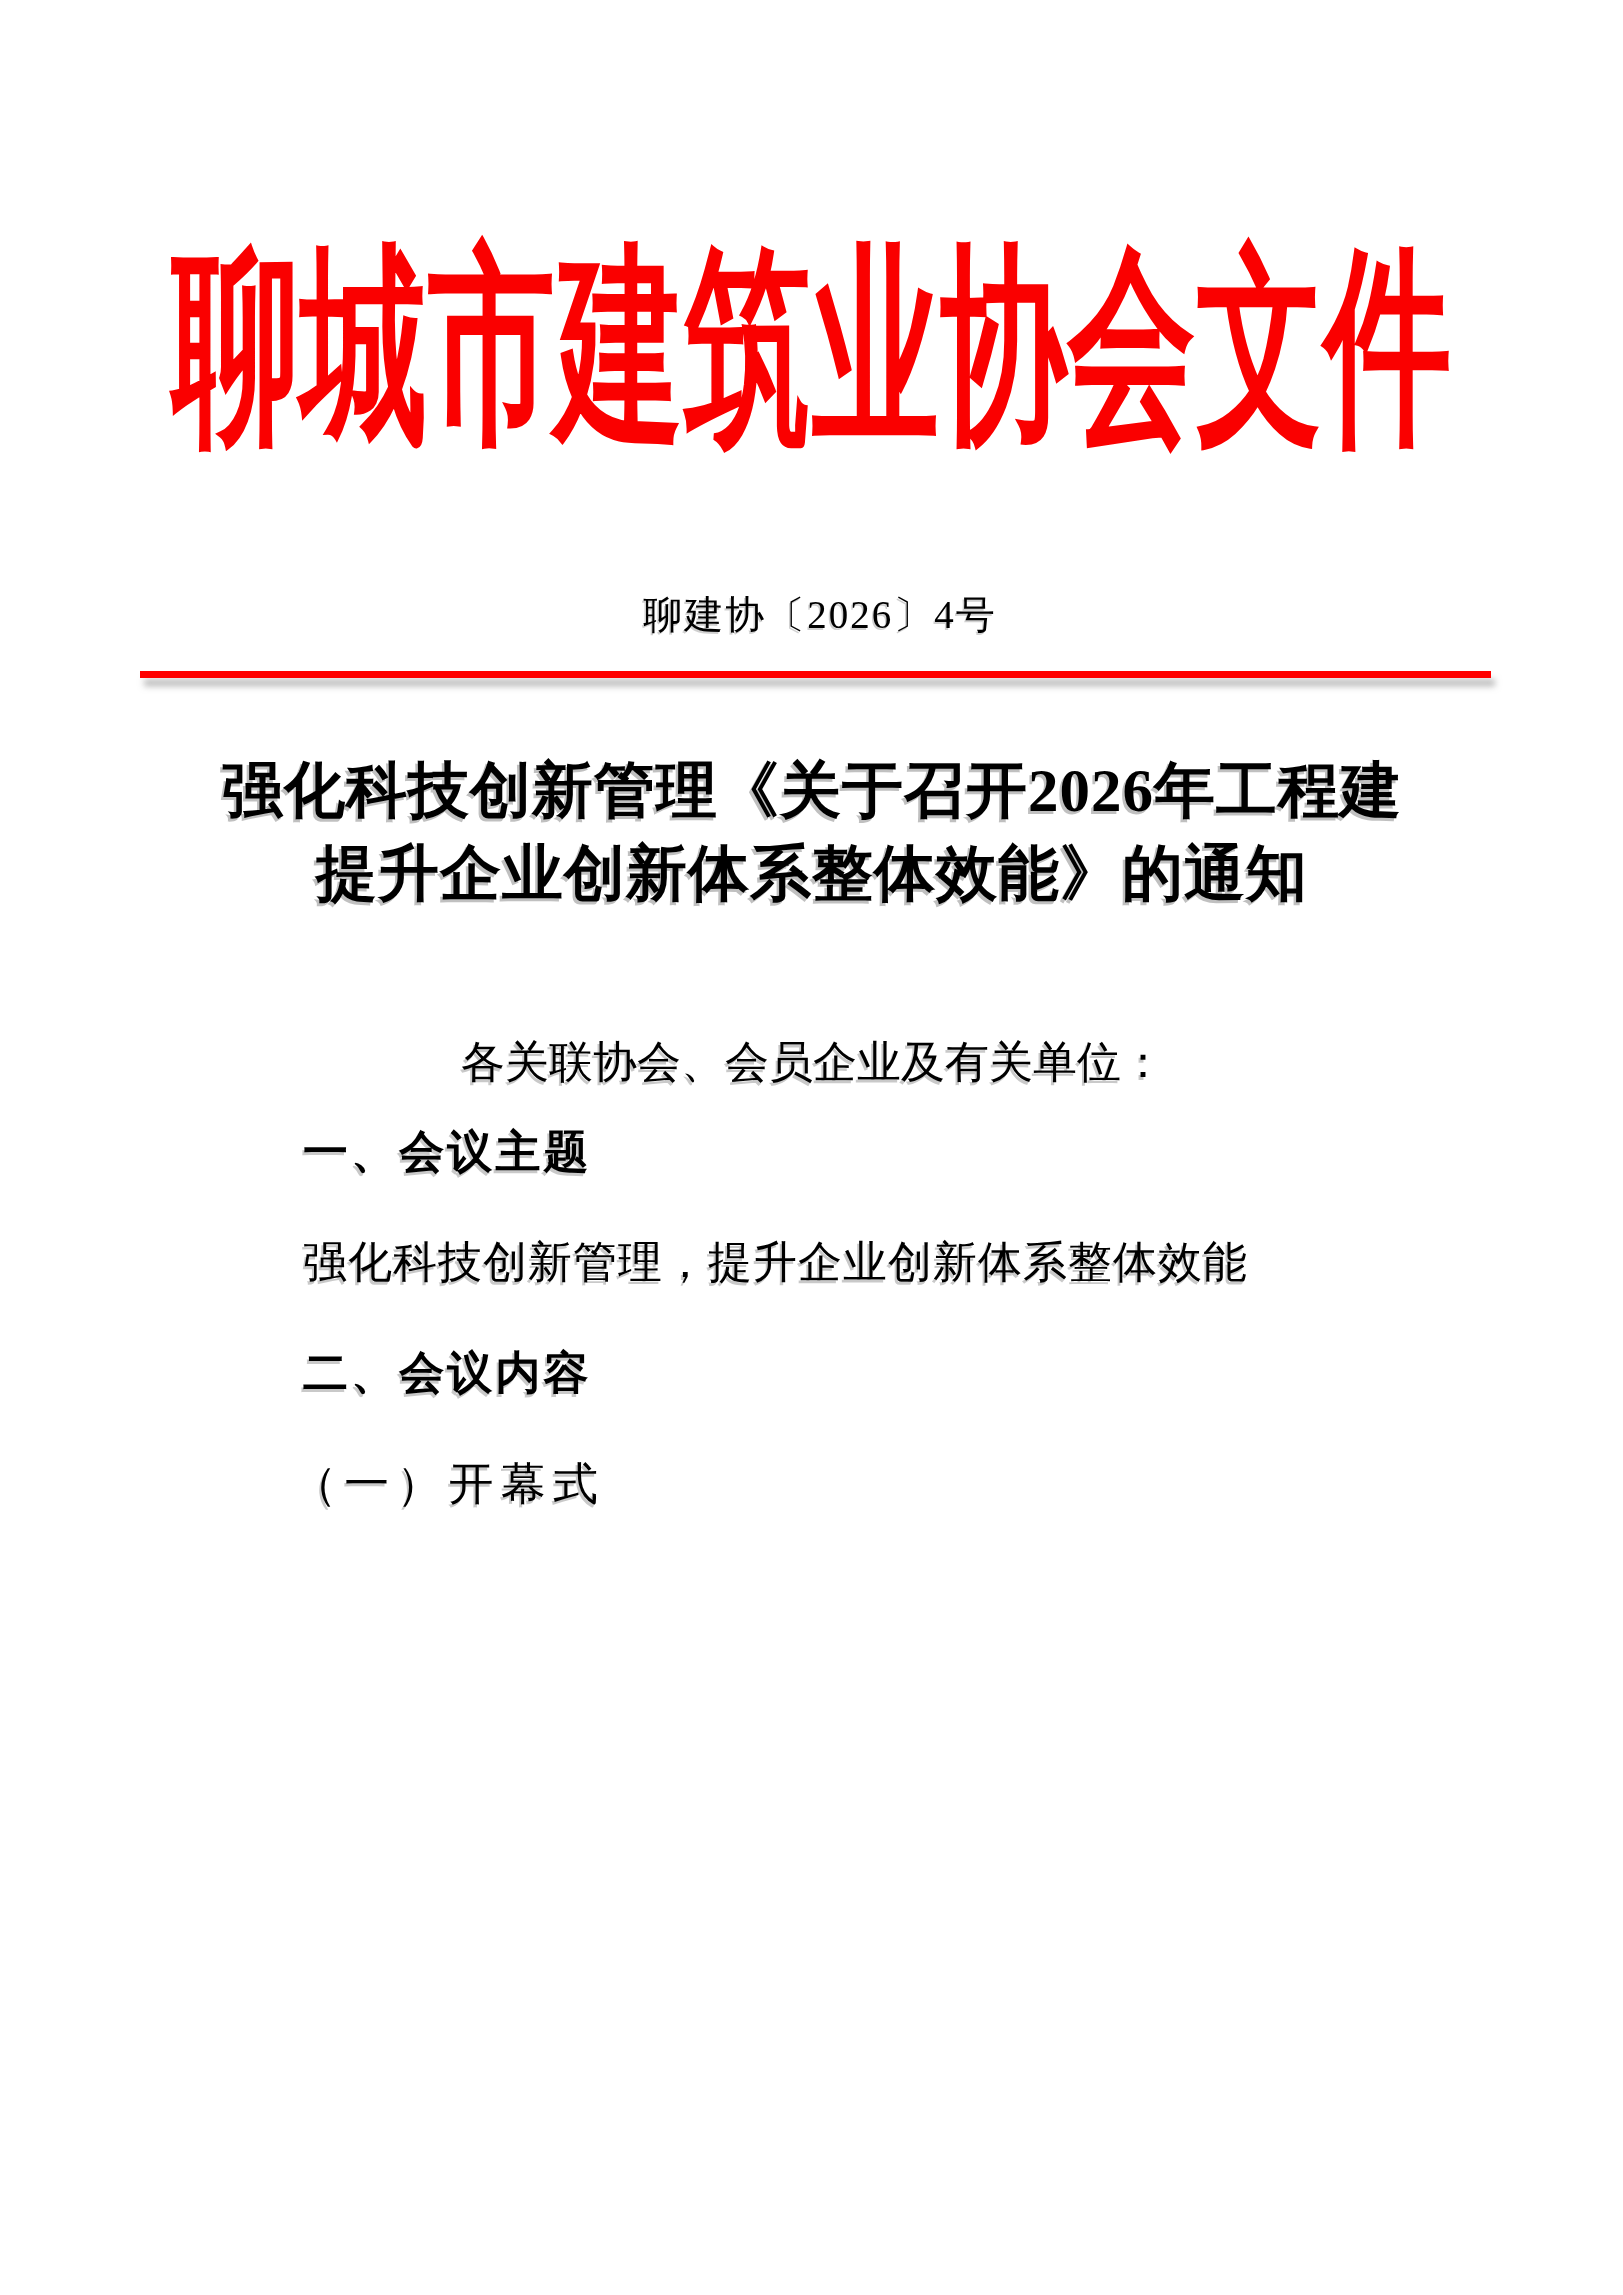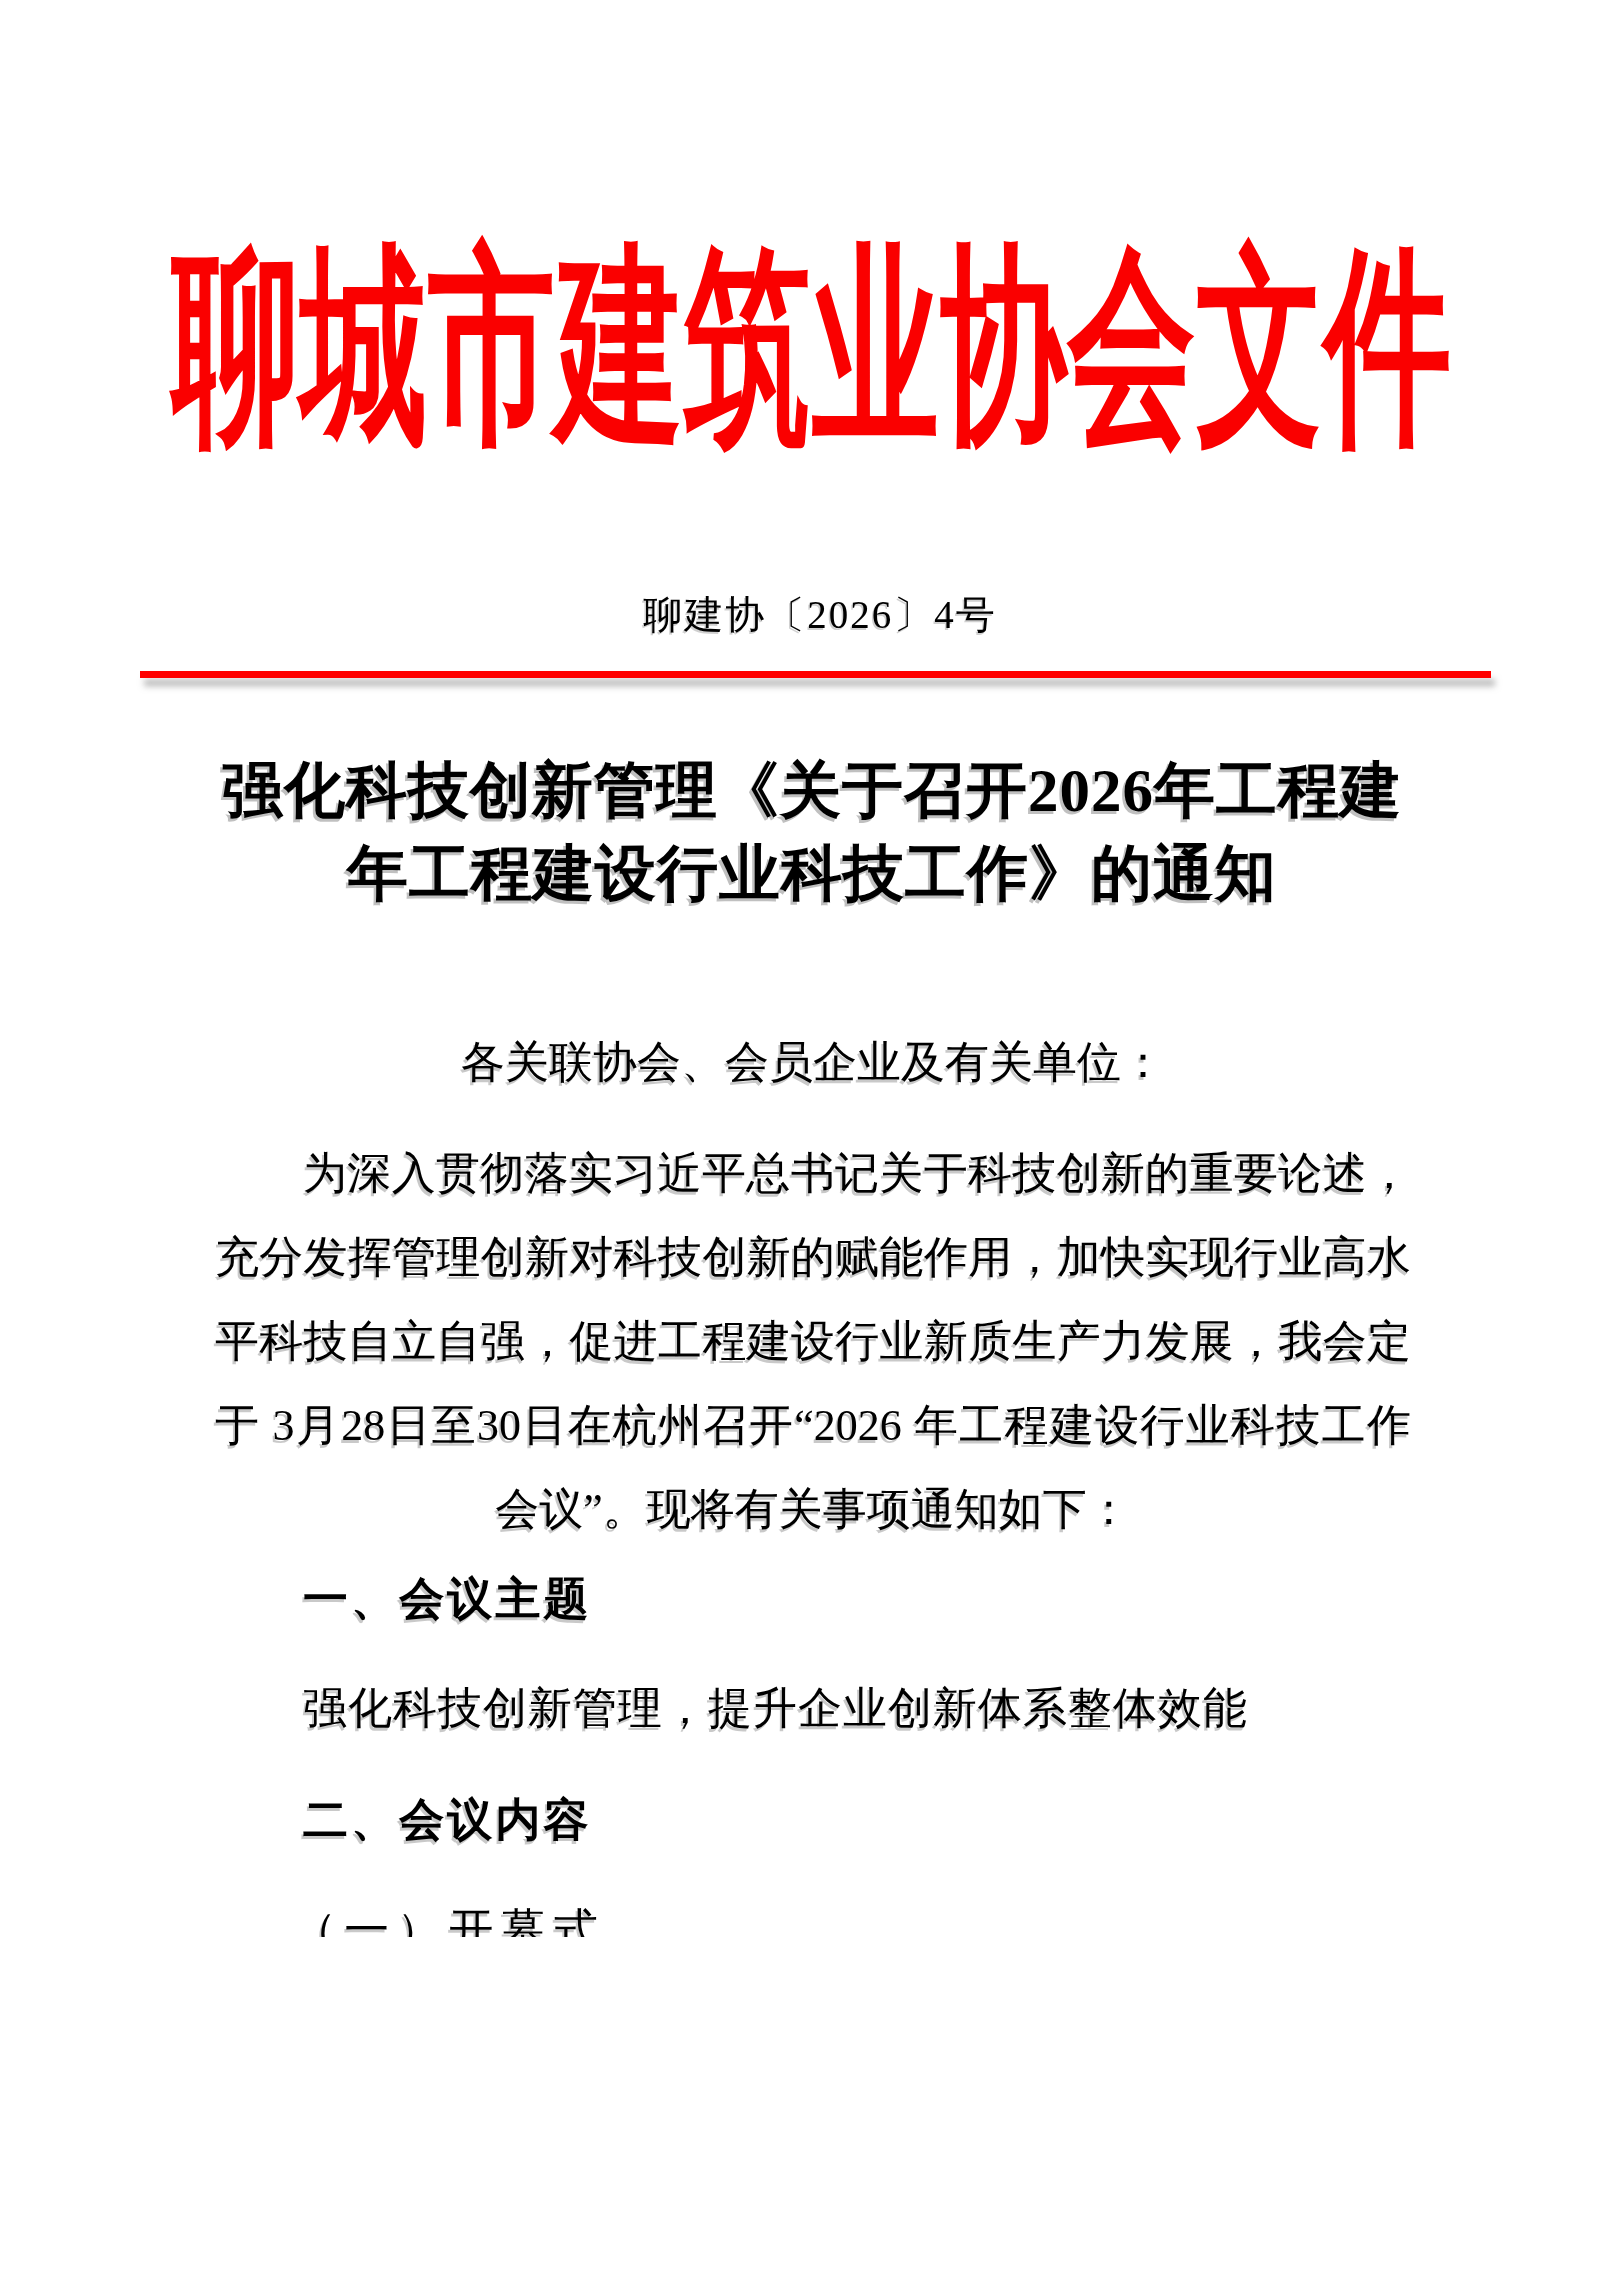--- a/index.html
+++ b/index.html
@@ -103,34 +103,27 @@
 <div class="page">
 
   <div class="red-banner">聊城市建筑业协会文件</div>
 
   <div class="doc-number">聊建协〔2026〕4号</div>
 
   <div class="red-rule"></div>
 
   <div class="doc-title">
     <div>强化科技创新管理《关于召开2026年工程建</div>
-    <div>年工程建设行业科技工作》的通知</div>
+    <div>提升企业创新体系整体效能》的通知</div>
   </div>
 
   <div class="body-block">
 
     <div class="lline">各关联协会、会员企业及有关单位：</div>
 
-    <div class="para1">
-      <div class="jline ind1">为深入贯彻落实习近平总书记关于科技创新的重要论述，</div>
-      <div class="jline">充分发挥管理创新对科技创新的赋能作用，加快实现行业高水</div>
-      <div class="jline">平科技自立自强，促进工程建设行业新质生产力发展，我会定</div>
-      <div class="jline">于 3月28日至30日在杭州召开“2026 年工程建设行业科技工作</div>
-      <div class="lline">会议”。现将有关事项通知如下：</div>
-    </div>
 
     <div class="sec-heading first">一、会议主题</div>
 
     <div class="theme-line">强化科技创新管理，提升企业创新体系整体效能</div>
 
     <div class="sec-heading">二、会议内容</div>
 
     <div class="sub-heading">（一）开幕式</div>
 
 

